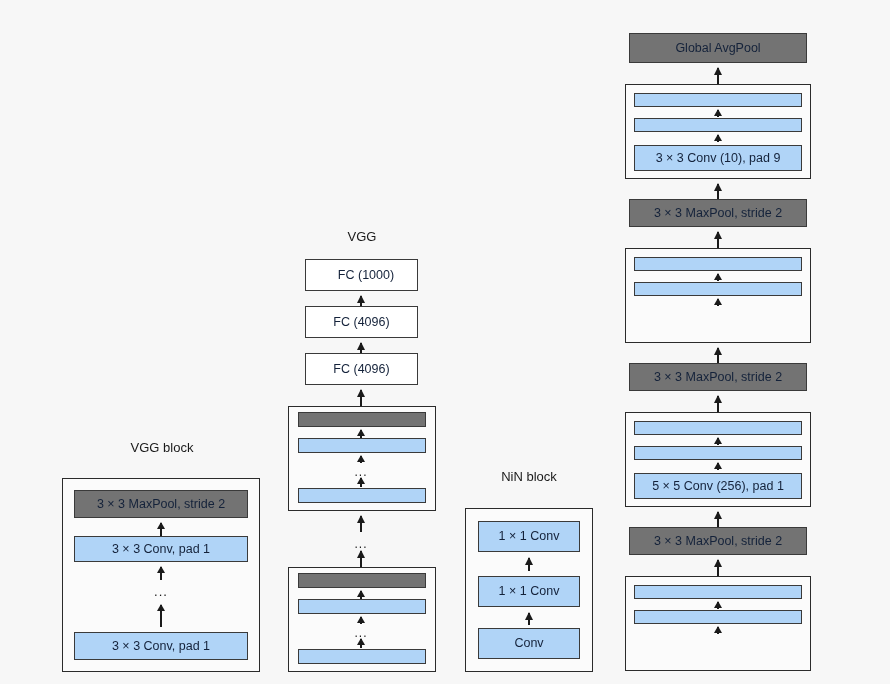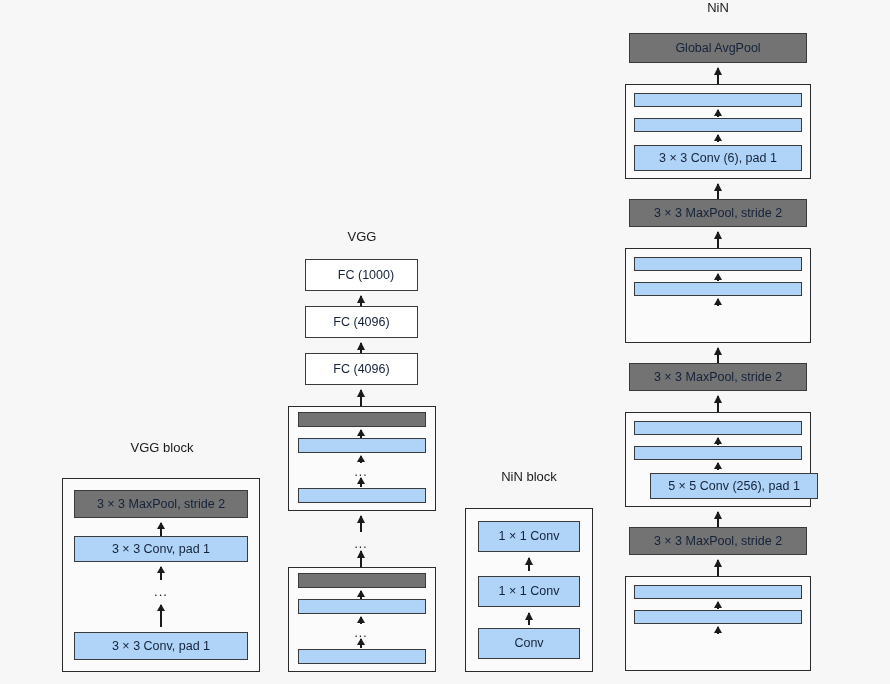--- a/index.html
+++ b/index.html
@@ -156,37 +156,36 @@
   <div class="node light" style="left:478px;top:521px;width:102px;height:31px;">1 × 1 Conv</div>
 
   <div class="arrow" style="left:528px;top:558px;height:13px;"></div>
 
   <div class="node light" style="left:478px;top:576px;width:102px;height:31px;">1 × 1 Conv</div>
 
   <div class="arrow" style="left:528px;top:613px;height:12px;"></div>
 
   <div class="node light" style="left:478px;top:628px;width:102px;height:31px;">Conv</div>
 
-  <div class="title" style="left:625px;top:0px;width:186px;">NiN</div>
 
   <div class="node dark" style="left:629px;top:33px;width:178px;height:30px;">Global AvgPool</div>
 
   <div class="arrow" style="left:717px;top:68px;height:16px;"></div>
 
   <div class="group" style="left:625px;top:84px;width:186px;height:95px;"></div>
 
   <div class="node light" style="left:634px;top:93px;width:168px;height:14px;"></div>
 
   <div class="arrow short" style="left:717px;top:110px;height:7px;"></div>
 
   <div class="node light" style="left:634px;top:118px;width:168px;height:14px;"></div>
 
   <div class="arrow short" style="left:717px;top:135px;height:7px;"></div>
 
-  <div class="node light" style="left:634px;top:145px;width:168px;height:26px;">3 × 3 Conv (6), pad 1</div>
+  <div class="node light" style="left:634px;top:145px;width:168px;height:26px;">3 × 3 Conv (10), pad 9</div>
 
   <div class="arrow" style="left:717px;top:184px;height:15px;"></div>
 
   <div class="node dark" style="left:629px;top:199px;width:178px;height:28px;">3 × 3 MaxPool, stride 2</div>
 
   <div class="arrow" style="left:717px;top:232px;height:16px;"></div>
 
   <div class="group" style="left:625px;top:248px;width:186px;height:95px;"></div>
 
   <div class="node light" style="left:634px;top:257px;width:168px;height:14px;"></div>
@@ -207,21 +206,21 @@
   <div class="group" style="left:625px;top:412px;width:186px;height:95px;"></div>
 
   <div class="node light" style="left:634px;top:421px;width:168px;height:14px;"></div>
 
   <div class="arrow short" style="left:717px;top:438px;height:7px;"></div>
 
   <div class="node light" style="left:634px;top:446px;width:168px;height:14px;"></div>
 
   <div class="arrow short" style="left:717px;top:463px;height:7px;"></div>
 
-  <div class="node light" style="left:634px;top:473px;width:168px;height:26px;margin-left:16px;">5 × 5 Conv (256), pad 1</div>
+  <div class="node light" style="left:634px;top:473px;width:168px;height:26px;">5 × 5 Conv (256), pad 1</div>
 
   <div class="arrow" style="left:717px;top:512px;height:15px;"></div>
 
   <div class="node dark" style="left:629px;top:527px;width:178px;height:28px;">3 × 3 MaxPool, stride 2</div>
 
   <div class="arrow" style="left:717px;top:560px;height:16px;"></div>
 
   <div class="group" style="left:625px;top:576px;width:186px;height:95px;"></div>
 
   <div class="node light" style="left:634px;top:585px;width:168px;height:14px;"></div>

